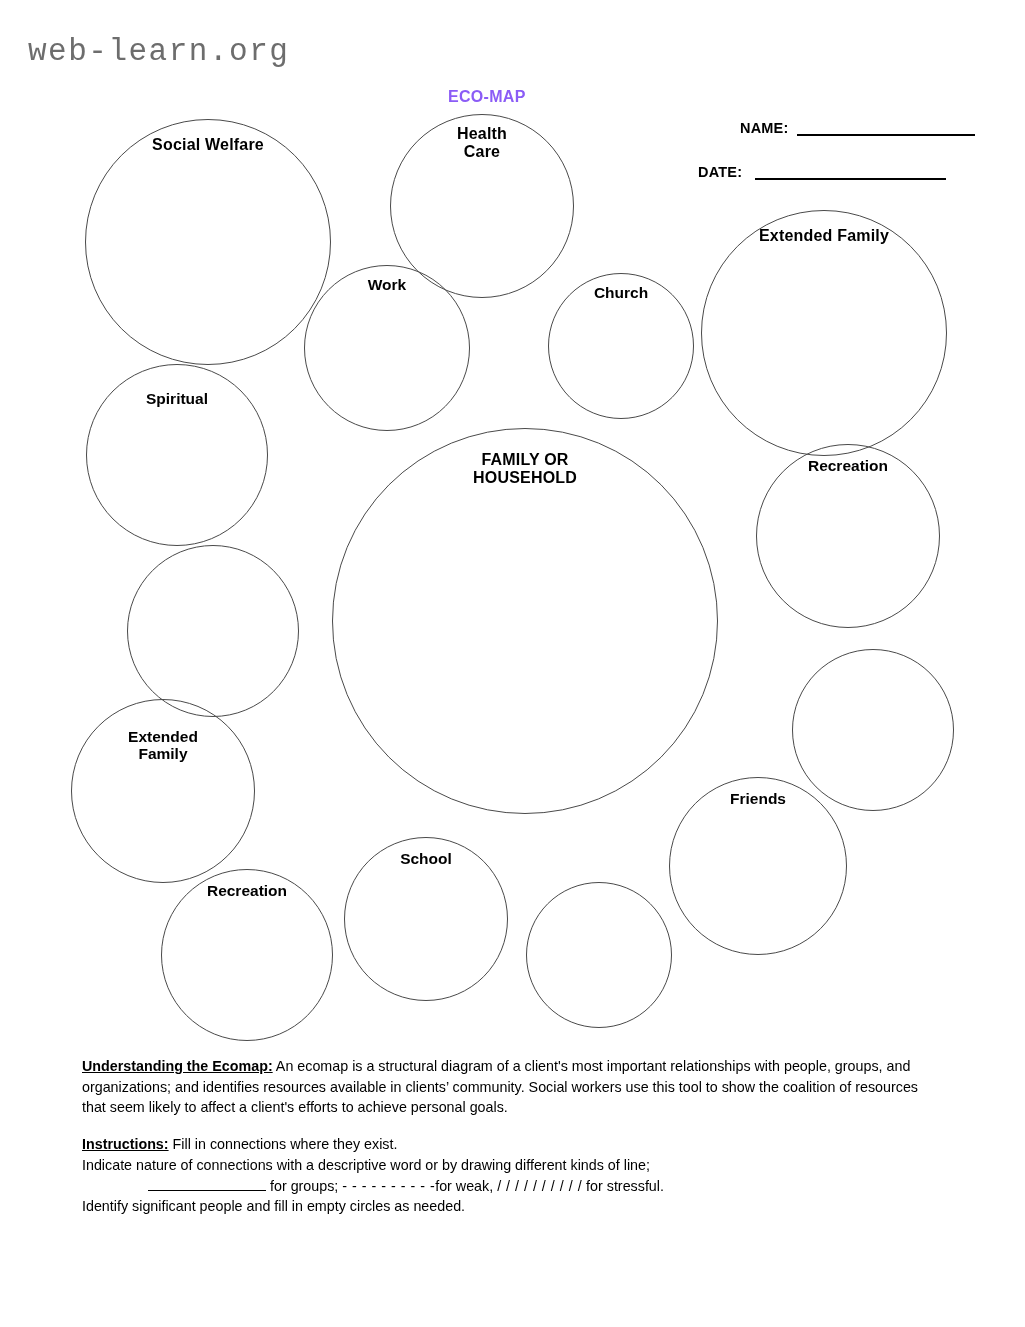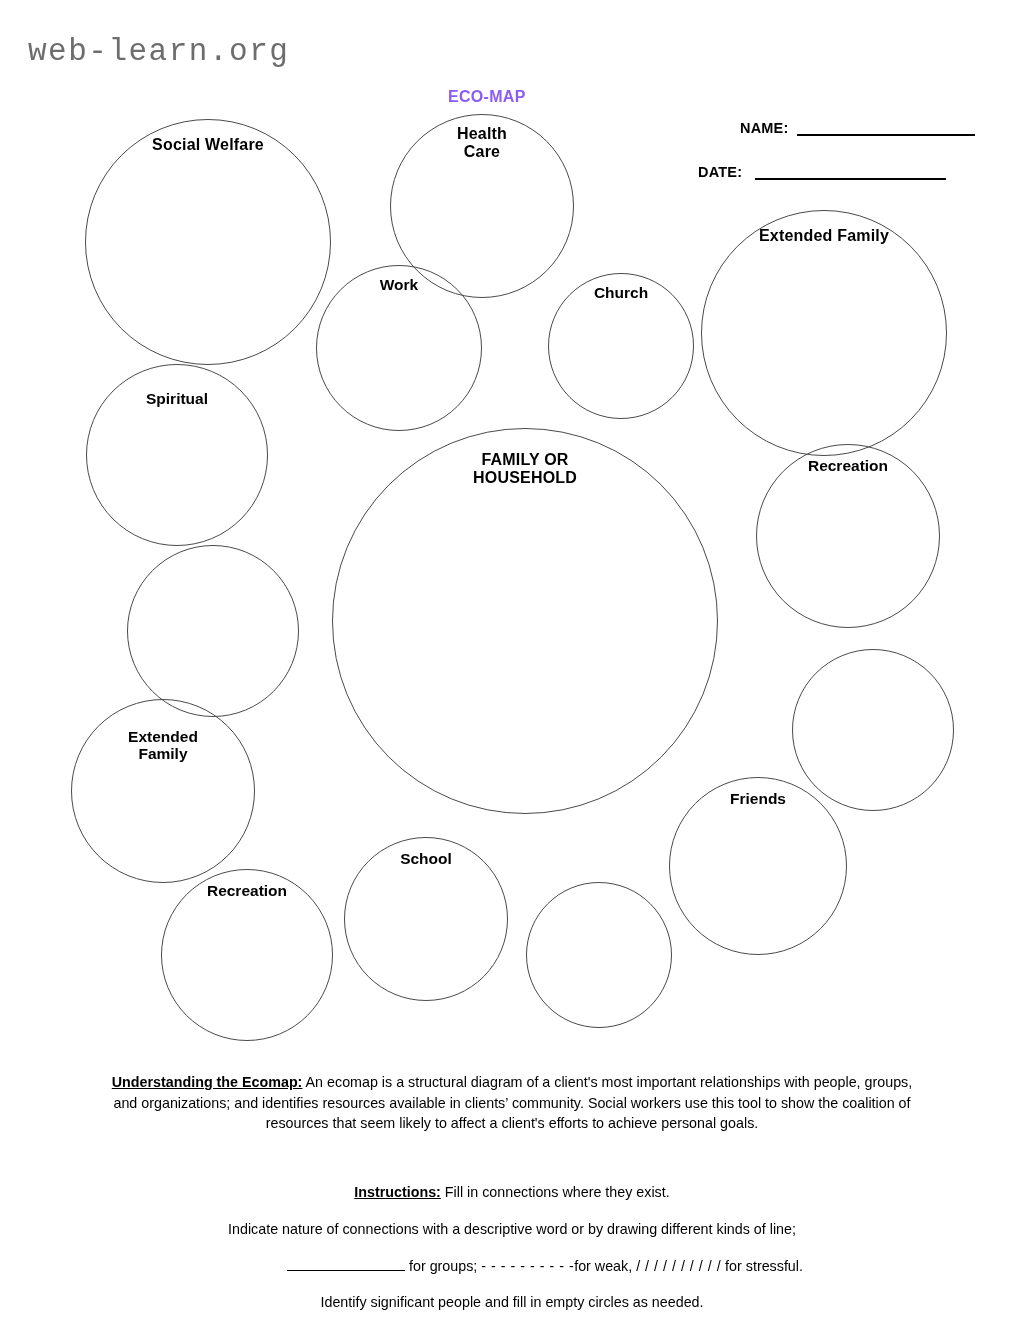--- a/index.html
+++ b/index.html
@@ -84,21 +84,21 @@
   #footer {
     position: absolute;
     left: 82px;
     top: 1056px;
     width: 860px;
     font-family: "Liberation Sans", sans-serif;
     font-size: 14.3px;
     color: #000;
     line-height: 1.45;
   }
-  #footer p { margin: 16px; text-align: center; }
+  #footer p { margin: 0; }
   .u-bold {
     font-weight: bold;
     text-decoration: underline;
   }
   .gap { height: 16px; }
   .indent-rule {
     display: inline-block;
     width: 118px;
     border-bottom: 1px solid #000;
     height: 11px;
@@ -126,21 +126,21 @@
   </div>
 
   <div id="nodes-layer">
       <div class="node" style="left: 85px; top: 119px; width: 246px; height: 246px;">
         <div class="node-label lbl-lg" style="top: 16px;">Social Welfare</div>
       </div>
       <div class="node" style="left: 390px; top: 114px; width: 184px; height: 184px;">
         <div class="node-label lbl-lg" style="top: 10px;">Health
 Care</div>
       </div>
-      <div class="node" style="left: 316px; top: 265px; width: 166px; height: 166px;">
+      <div class="node" style="left: 304px; top: 265px; width: 166px; height: 166px;">
         <div class="node-label lbl-md" style="top: 10px;">Work</div>
       </div>
       <div class="node" style="left: 548px; top: 273px; width: 146px; height: 146px;">
         <div class="node-label lbl-md" style="top: 10px;">Church</div>
       </div>
       <div class="node" style="left: 701px; top: 210px; width: 246px; height: 246px;">
         <div class="node-label lbl-lg" style="top: 16px;">Extended Family</div>
       </div>
       <div class="node" style="left: 86px; top: 364px; width: 182px; height: 182px;">
         <div class="node-label lbl-md" style="top: 25px;">Spiritual</div>

